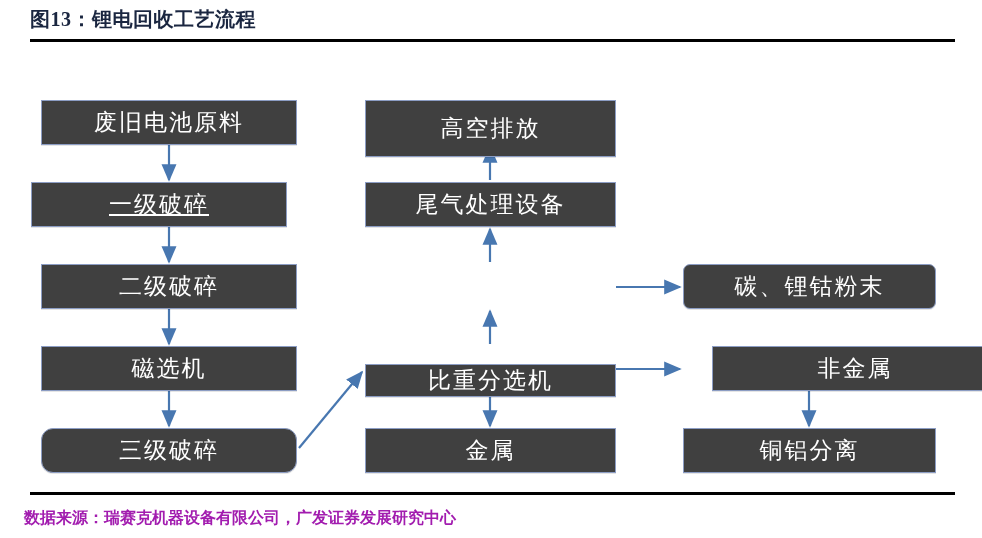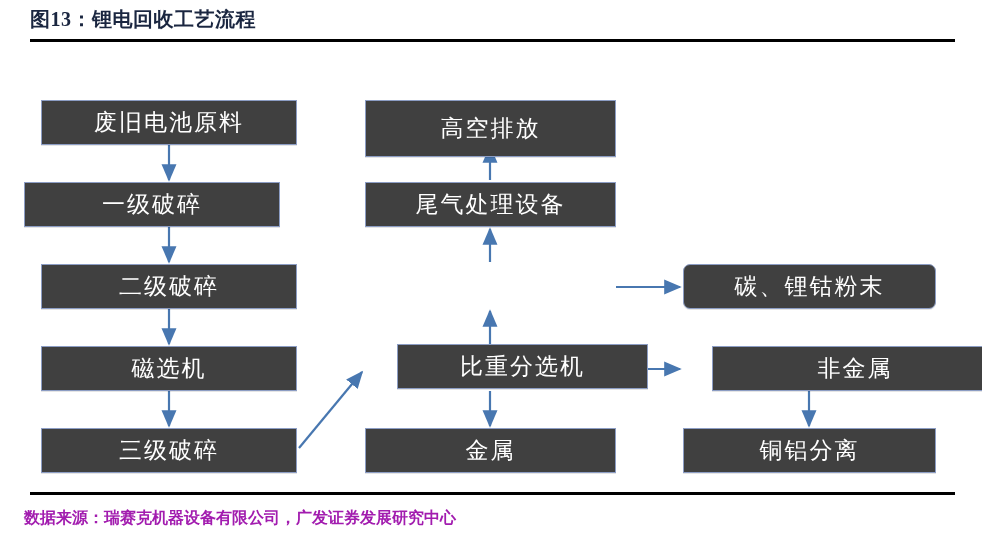--- a/index.html
+++ b/index.html
@@ -123,34 +123,34 @@
       <line x1="490" y1="391" x2="490" y2="426" stroke="#4877B0" stroke-width="2.2" marker-end="url(#ah)"></line>
 
       <line x1="616" y1="287" x2="680" y2="287" stroke="#4877B0" stroke-width="2.2" marker-end="url(#ah)"></line>
       <line x1="616" y1="369" x2="680" y2="369" stroke="#4877B0" stroke-width="2.2" marker-end="url(#ah)"></line>
 
       <line x1="809" y1="391" x2="809" y2="426" stroke="#4877B0" stroke-width="2.2" marker-end="url(#ah)"></line>
     </svg>
 
     <div class="node" style="left:41px;  top:100px; width:256px; height:45px;">废旧电池原料</div>
 
-    <div class="node" style="left:24px;  top:182px; width:256px; height:45px;">一级破碎</div>
+    <div class="node" style="left:31px;  top:182px; width:256px; height:45px;text-decoration:underline;">一级破碎</div>
 
     <div class="node" style="left:41px;  top:264px; width:256px; height:45px;">二级破碎</div>
 
     <div class="node" style="left:41px;  top:346px; width:256px; height:45px;">磁选机</div>
 
-    <div class="node" style="left:41px;  top:428px; width:256px; height:45px;">三级破碎</div>
+    <div class="node" style="left:41px;  top:428px; width:256px; height:45px;border-radius:12px;">三级破碎</div>
 
     <div class="node" style="left:365px; top:100px; width:251px; height:57px;">高空排放</div>
 
     <div class="node" style="left:365px; top:182px; width:251px; height:45px;">尾气处理设备</div>
 
 
-    <div class="node" style="left:365px; top:344px; width:251px; height:45px;margin-left:32px;">比重分选机</div>
+    <div class="node" style="left:365px; top:364px; width:251px; height:33px;">比重分选机</div>
 
     <div class="node" style="left:365px; top:428px; width:251px; height:45px;">金属</div>
 
     <div class="node" style="left:683px; top:264px; width:253px; height:45px;border-radius:7px;">碳、锂钴粉末</div>
 
     <div class="node" style="left:712px; top:346px; width:286px; height:45px;">非金属</div>
 
     <div class="node" style="left:683px; top:428px; width:253px; height:45px;font-family:Liberation Serif, serif;">铜铝分离</div>
 
   </div>

